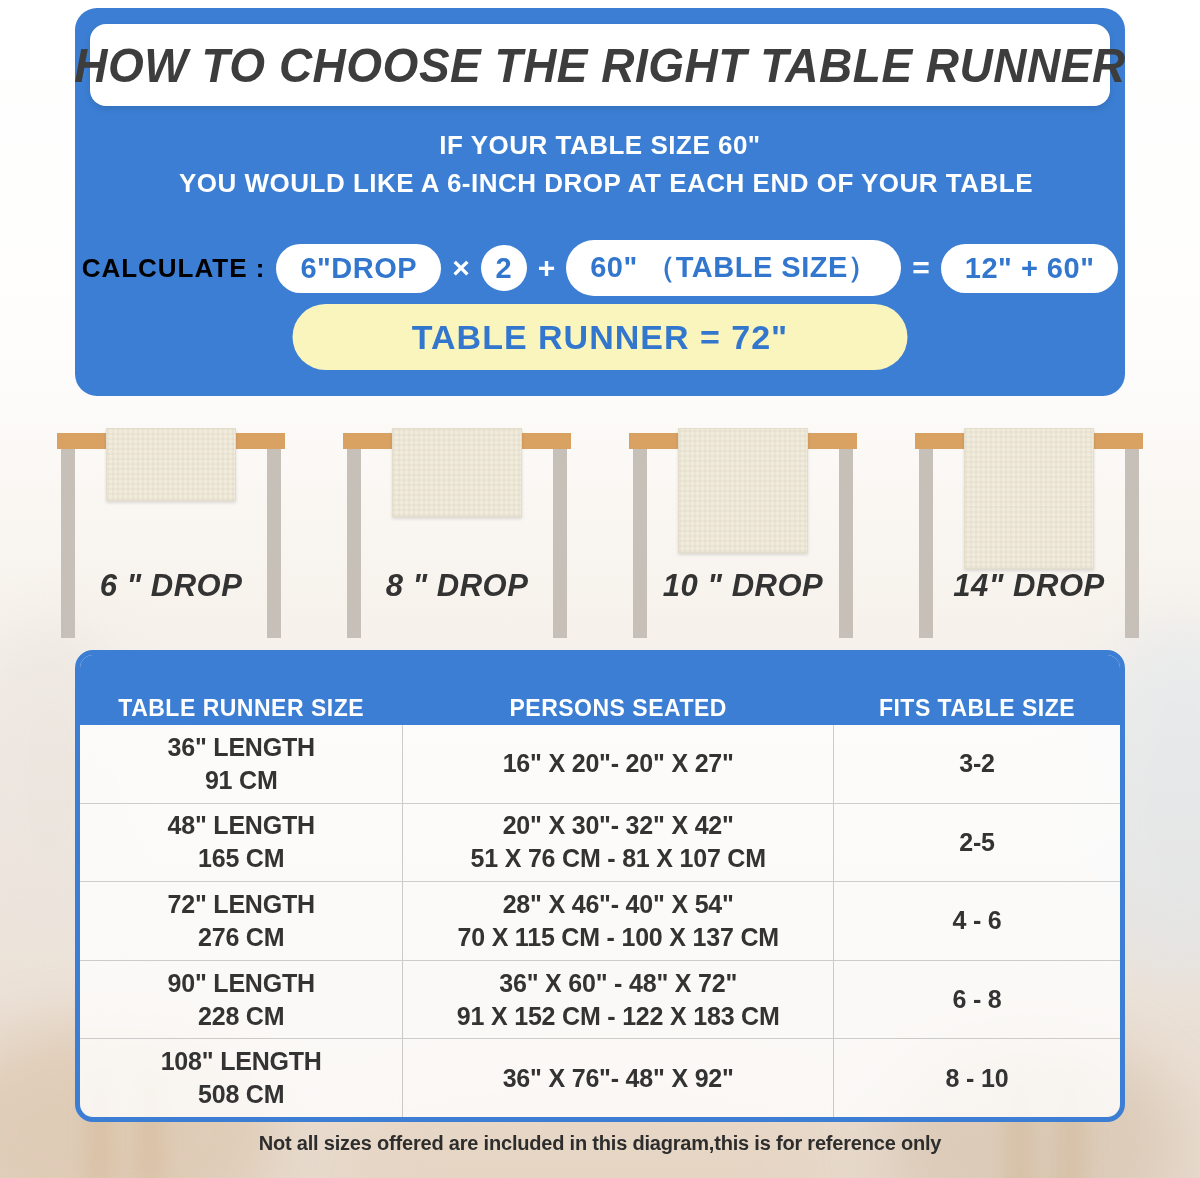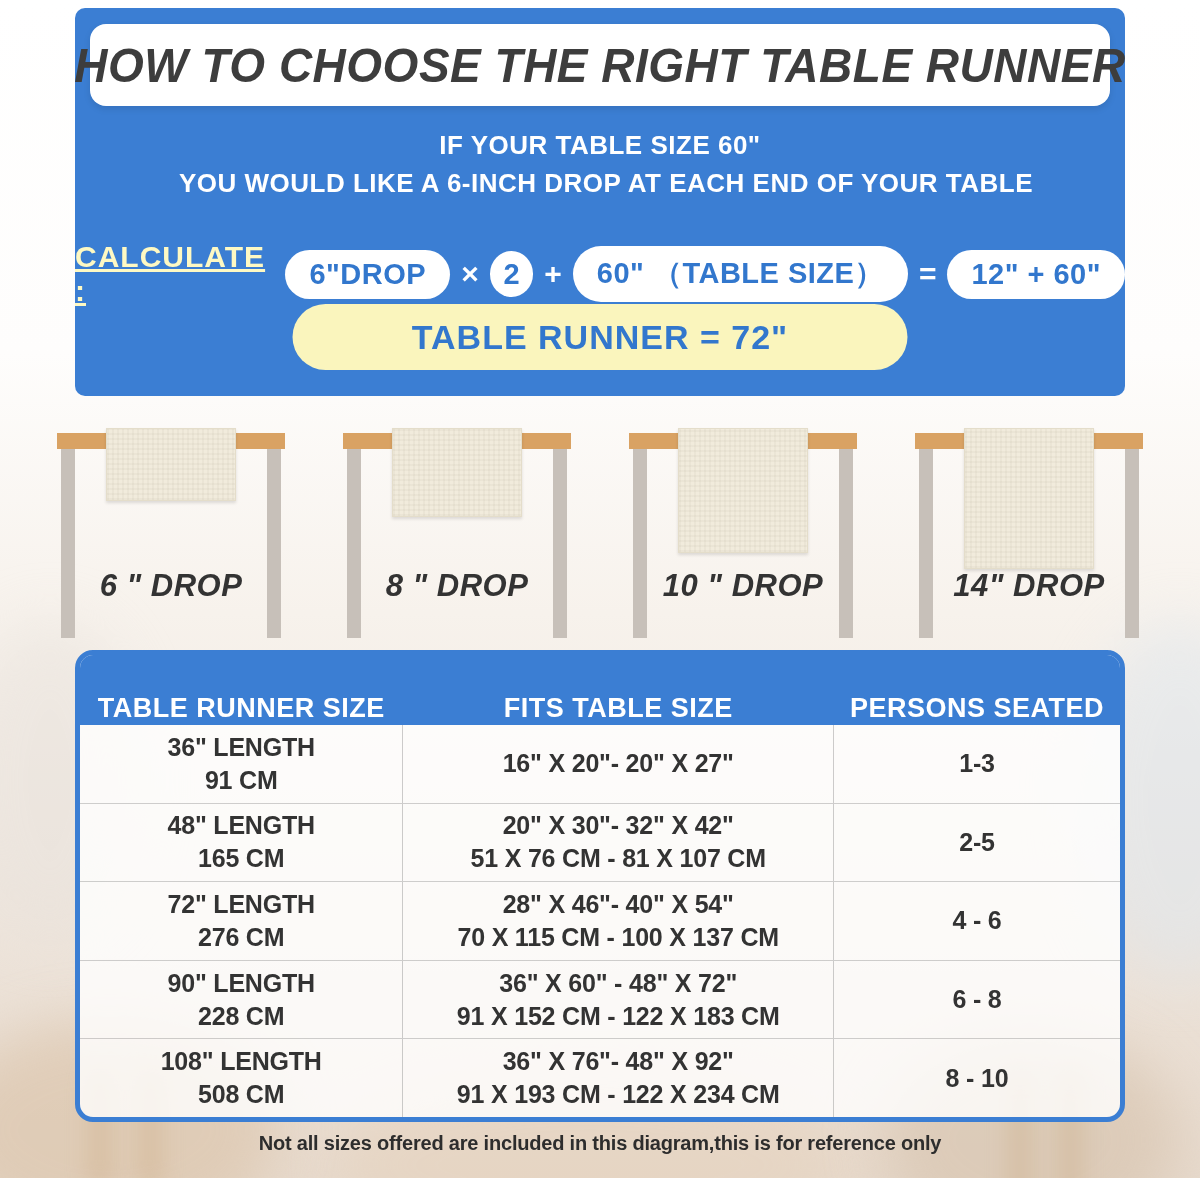--- a/index.html
+++ b/index.html
@@ -19,41 +19,41 @@
   .blob-2 { left:330px; top:1070px; width:520px; height:190px; background:#e5d0b9; opacity:.45; }
   .blob-3 { left:880px; top:1030px; width:300px; height:220px; background:#d4bfa8; opacity:.55; }
   .blob-4 { left:1080px; top:620px; width:200px; height:360px; background:#dde6ee; opacity:.5; }
   .blob-5 { left:-40px; top:620px; width:180px; height:320px; background:#e8e2dc; opacity:.5; }
   .chair-bar { position:absolute; filter:blur(12px); background:#c9a67c; opacity:.4; z-index:0; width:20px; height:120px; top:1070px; border-radius:8px; }
   .cb1{ left:90px; } .cb2{ left:140px; } .cb3{ left:1010px; height:140px; } .cb4{ left:1060px; height:140px; }
 
   
   .hero {
     position:absolute; left:75px; top:8px; width:1050px; height:388px;
-    background:#3b7ed3; border-radius:10px; z-index:1;
+    background:#3b7ed3; border-radius:22px; z-index:1;
   }
   .title-box {
     position:absolute; left:15px; top:16px; width:1020px; height:82px;
     background:#ffffff; border-radius:16px;
     display:flex; align-items:center; justify-content:center;
     box-shadow:0 3px 7px rgba(0,0,0,.10);
   }
   .title-text {
     font-size:46px; font-weight:bold; font-style:italic; color:#3d3d3d;
     letter-spacing:.5px; white-space:nowrap; transform:scaleY(1.04);
   }
   .subtitle { position:absolute; width:100%; text-align:center; color:#ffffff; font-weight:bold; font-size:26px; letter-spacing:.5px; }
   .sub1 { top:122px; }
   .sub2 { top:160px;padding-left:12px; }
 
   .calc-row {
     position:absolute; top:232px; left:0; width:100%;
     display:flex; align-items:center; justify-content:center; gap:11px;
   }
-  .calc-label { color:#fef9c3; font-weight:bold; font-size:30px; letter-spacing:1px;text-decoration:underline; }
+  .calc-label { color:#000000; font-weight:bold; font-size:26px; letter-spacing:1px; }
   .pill {
     background:#ffffff; color:#3277cd; font-weight:bold; font-size:29px;
     border-radius:999px; padding:8px 24px; letter-spacing:.5px; white-space:nowrap;
   }
   .op { color:#ffffff; font-weight:bold; font-size:30px; }
   .circle {
     background:#ffffff; color:#3277cd; font-weight:bold; font-size:29px;
     width:46px; height:46px; border-radius:50%;
     display:flex; align-items:center; justify-content:center;
   }
@@ -101,21 +101,21 @@
   
   .size-table {
     position:absolute; left:75px; top:650px; width:1050px; height:472px;
     border:5px solid #3b7ed3; border-radius:18px; overflow:hidden; z-index:1;
     background:rgba(255,255,255,.80);
   }
   .thead {
     display:grid; grid-template-columns:31% 41.5% 27.5%;
     background:#3b7ed3; height:70px; align-items:center;
   }
-  .th { color:#ffffff; font-weight:bold; font-size:27px; text-align:center; letter-spacing:.5px;margin-top:37px; }
+  .th { color:#ffffff; font-weight:bold; font-size:23px; text-align:center; letter-spacing:.5px;margin-top:37px; }
   .tbody { height:392px; display:flex; flex-direction:column; }
   .trow {
     flex:1; display:grid; grid-template-columns:31% 41.5% 27.5%;
     border-top:1px solid rgba(120,120,120,.35);
   }
   .trow:first-child { border-top:none; }
   .td {
     display:flex; flex-direction:column; align-items:center; justify-content:center;
     font-size:25px; font-weight:bold; color:#333333; line-height:1.32;
     letter-spacing:-.2px; text-align:center;
@@ -190,35 +190,35 @@
       <div class="table-top"></div>
       <div class="leg leg-l"></div>
       <div class="leg leg-r"></div>
       <div class="drop-label">14" DROP</div>
     </div>
   </div>
 
   <div class="size-table">
     <div class="thead">
       <div class="th">TABLE RUNNER SIZE</div>
+      <div class="th">PERSONS SEATED</div>
       <div class="th">FITS TABLE SIZE</div>
-      <div class="th">PERSONS SEATED</div>
     </div>
     <div class="tbody">
 
       <div class="trow">
         <div class="td">
           <span>36" LENGTH</span>
           <span>91 CM</span>
         </div>
         <div class="td td-mid">
           <span>16" X 20"- 20" X 27"</span>
         </div>
         <div class="td">
-          <span>1-3</span>
+          <span>3-2</span>
         </div>
       </div>
 
       <div class="trow">
         <div class="td">
           <span>48" LENGTH</span>
           <span>165 CM</span>
         </div>
         <div class="td td-mid">
           <span>20" X 30"- 32" X 42"</span>
@@ -257,21 +257,20 @@
         </div>
       </div>
 
       <div class="trow">
         <div class="td">
           <span>108" LENGTH</span>
           <span>508 CM</span>
         </div>
         <div class="td td-mid">
           <span>36" X 76"- 48" X 92"</span>
-          <span>91 X 193 CM - 122 X 234 CM</span>
         </div>
         <div class="td">
           <span>8 - 10</span>
         </div>
       </div>
 
     </div>
   </div>
 
   <div class="footer-note">Not all sizes offered are included in this diagram,this is for reference only</div>

